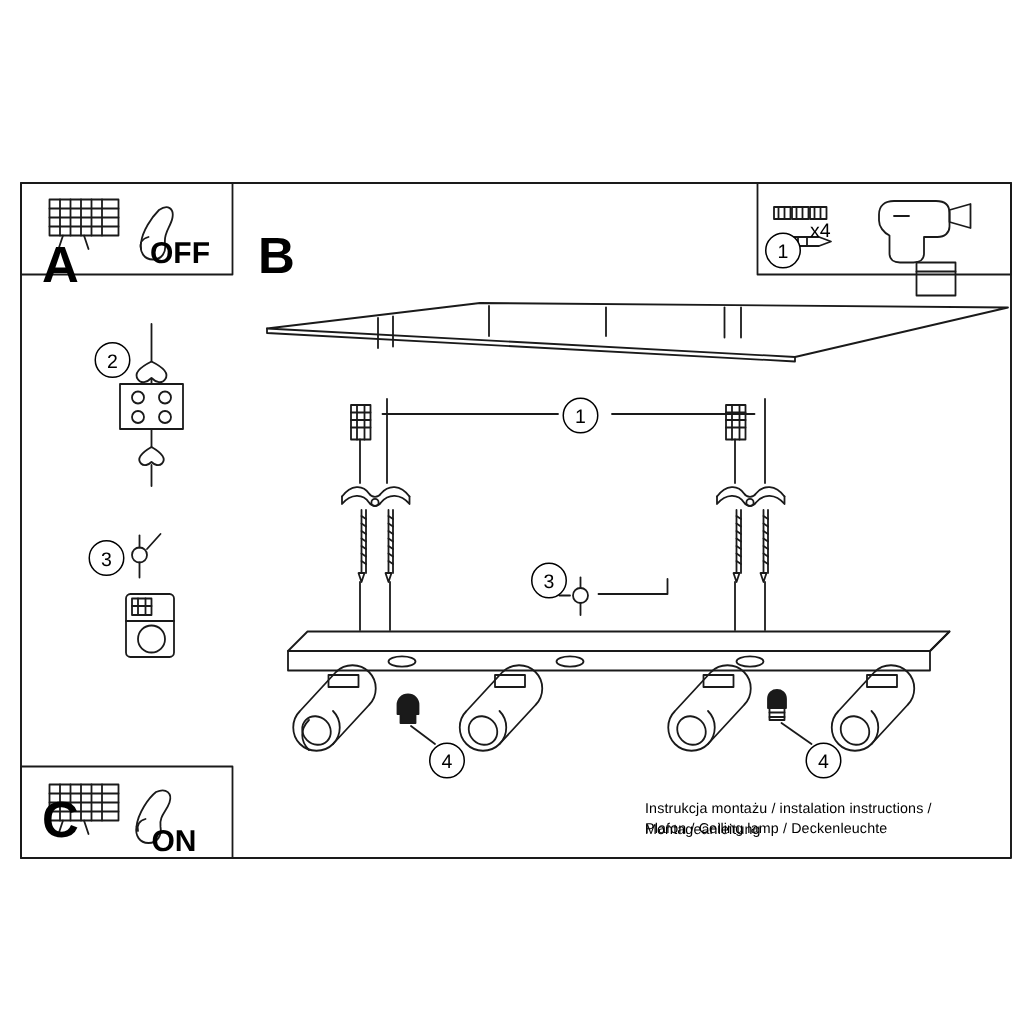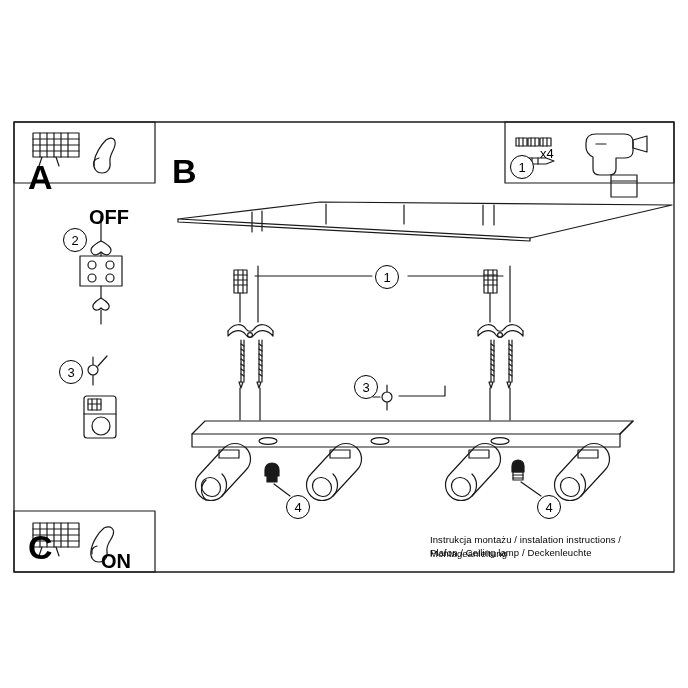--- a/index.html
+++ b/index.html
@@ -231,21 +231,21 @@
         <circle cx="387" cy="397" r="5"></circle>
         <line x1="387" y1="392" x2="387" y2="385"></line>
         <line x1="387" y1="402" x2="387" y2="410"></line>
         <line x1="380" y1="397" x2="373" y2="397"></line>
       </g>
 
     </g>
   </svg>
 
   <div class="lbl big-letter" style="left:28px;top:158px;">A</div>
-  <div class="lbl state-word" style="left:89px;top:158px;margin-top:48px;">OFF</div>
+  <div class="lbl state-word" style="left:100px;top:158px;">OFF</div>
 
   <div class="lbl big-letter" style="left:172px;top:152px;">B</div>
 
   <div class="lbl big-letter" style="left:28px;top:528px;">C</div>
   <div class="lbl state-word" style="left:101px;top:550px;">ON</div>
 
   <div class="xqty" style="left:540px;top:146px;">x4</div>
 
   <div class="callout" style="left:510px;top:155px;">1</div>
   <div class="callout" style="left:63px;top:228px;">2</div>

